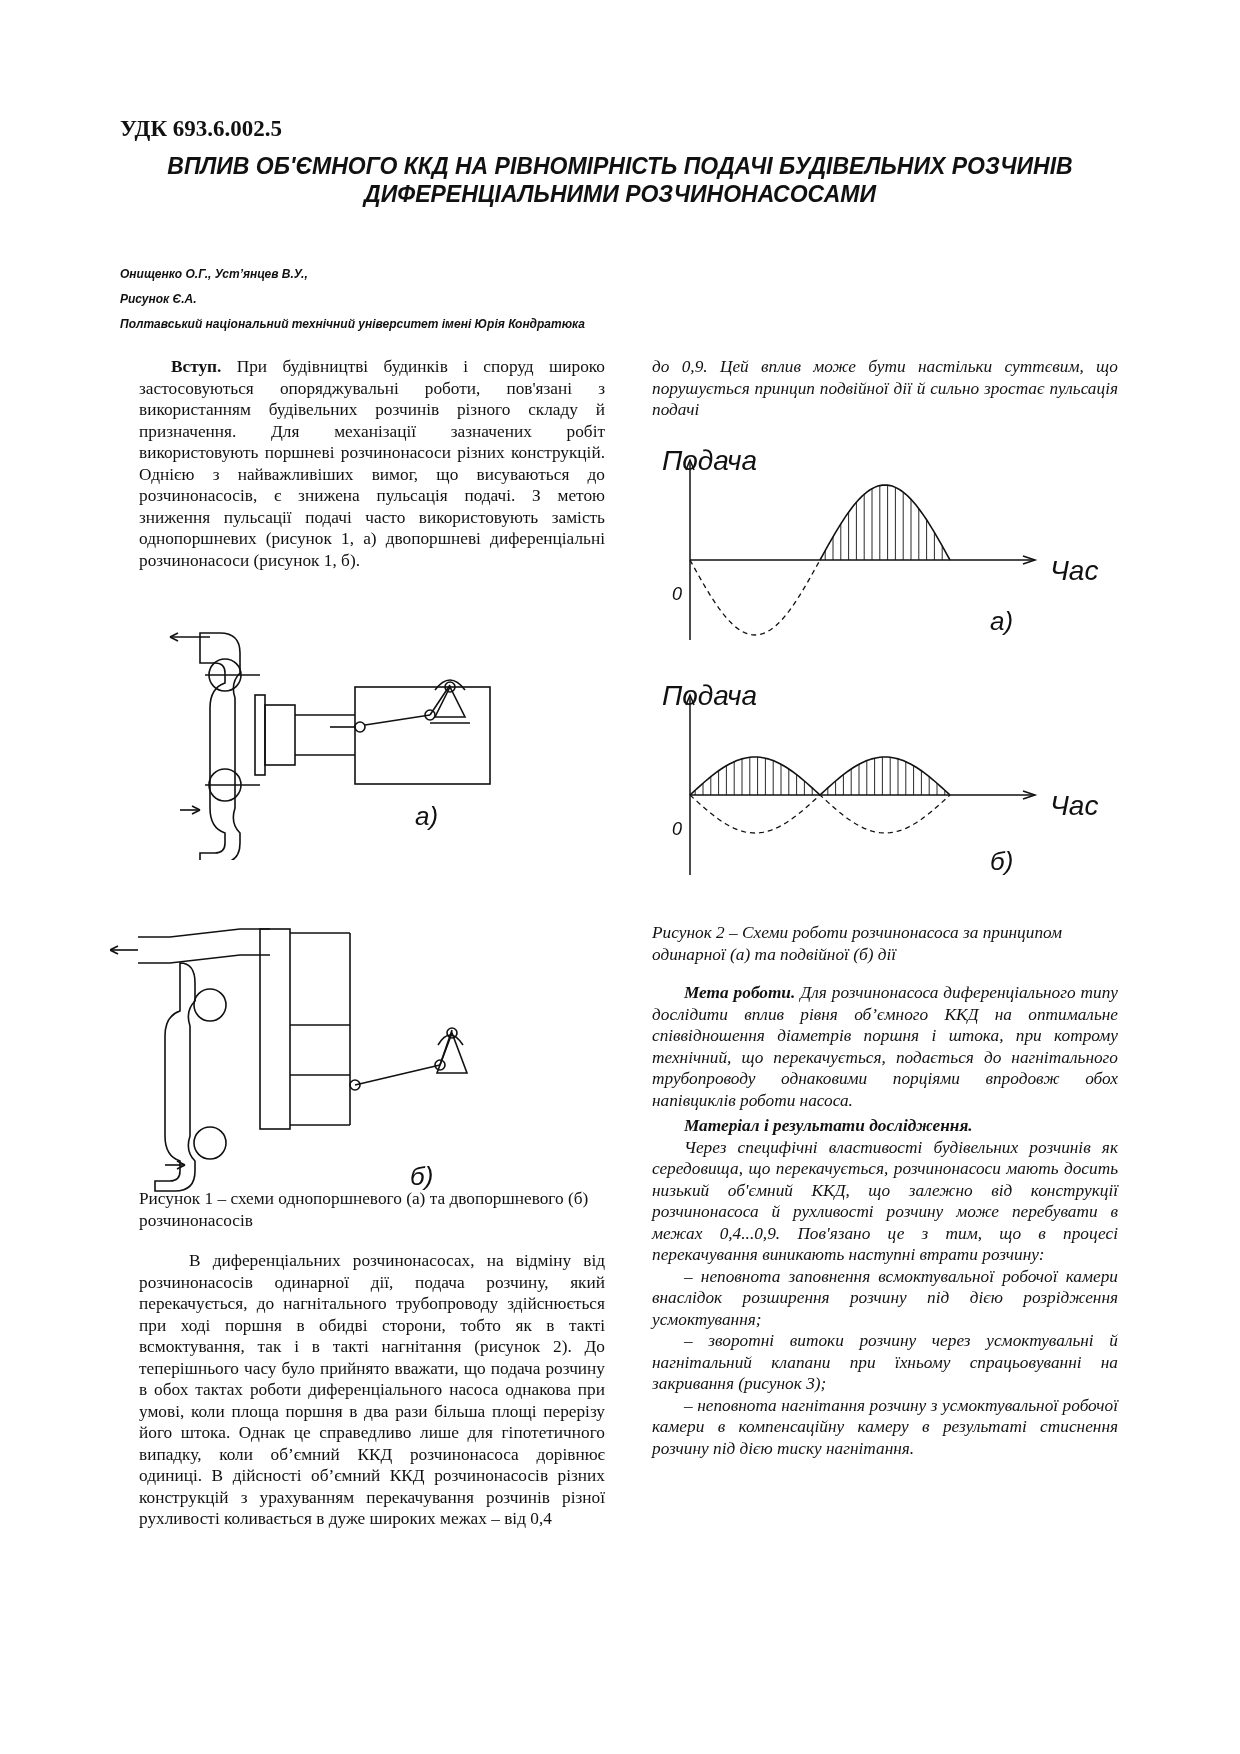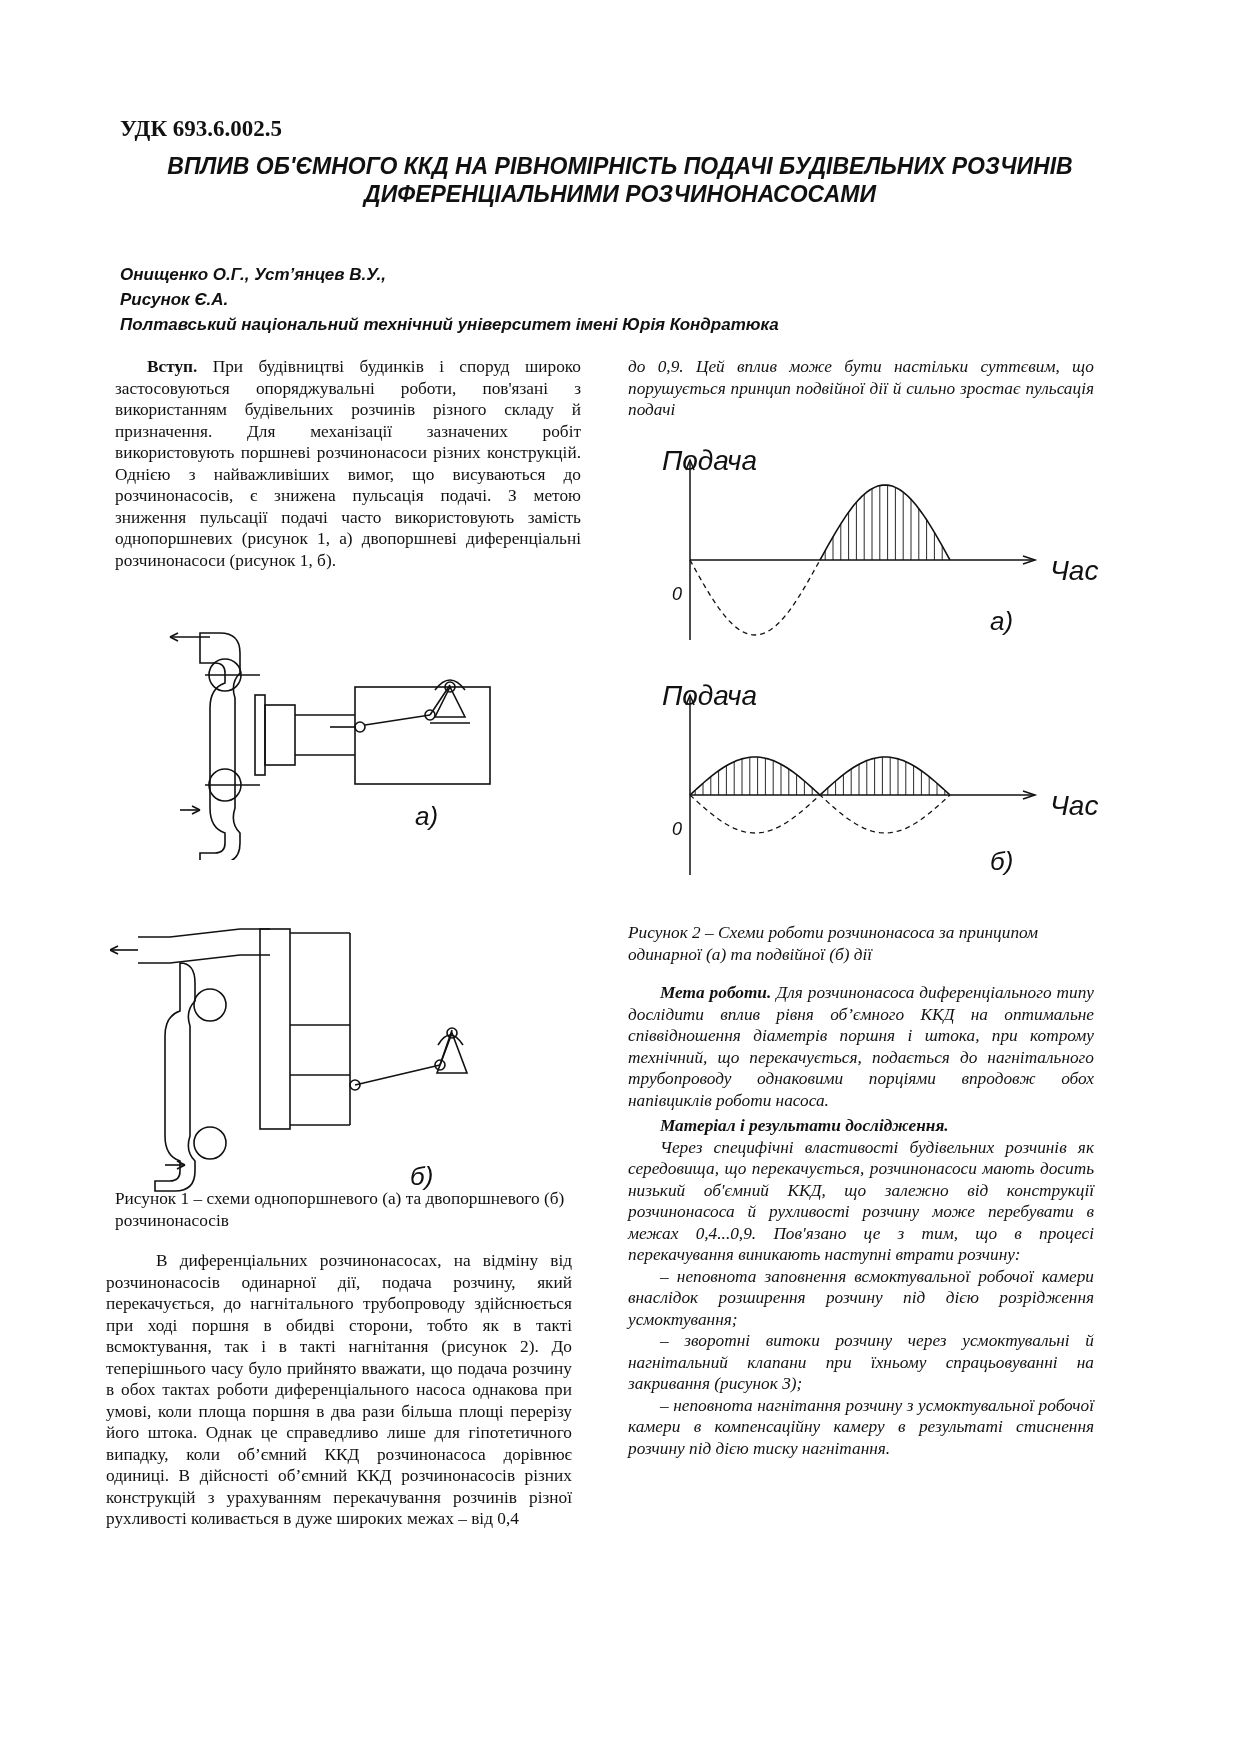--- a/index.html
+++ b/index.html
@@ -9,23 +9,23 @@
   }
   .udk { position: absolute; left: 120px; top: 116px; font-weight: bold; font-size: 23px; }
   .title {
     position: absolute; left: 110px; width: 1020px; top: 152px;
     text-align: center; font-family: "Liberation Sans", sans-serif;
     font-weight: bold; font-style: italic; font-size: 23px; line-height: 28px;
   }
   .authors {
     position: absolute; left: 120px; top: 262px;
     font-family: "Liberation Sans", sans-serif; font-weight: bold; font-style: italic;
-    font-size: 17px; line-height: 25px;
+    font-size: 12px; line-height: 25px;
   }
-  .col { position: absolute; width: 466px; font-size: 17.3px; line-height: 21.5px; text-align: justify; }
+  .col { position: absolute; width: 466px; font-size: 17.3px; line-height: 21.5px; text-align: justify; margin-left: 24px; }
   .col p { margin: 0; }
   .left { left: 115px; top: 356px; }
   .right { left: 628px; font-style: italic; }
   .ind { text-indent: 32px; }
   .ind2 { text-indent: 50px; }
   .caption { font-size: 17.3px; line-height: 22px; }
   .fig { position: absolute; }
   .fig svg { display: block; }
   .lbl-hand { font-family: "Liberation Sans", sans-serif; font-style: italic; }
 </style>
@@ -107,21 +107,21 @@
       <path d="M75 240 l-8 -4 M75 240 l-8 4"></path>
     </g>
     <text x="300" y="260" font-size="26" class="lbl-hand" fill="#111">б)</text>
   </svg>
 </div>
 
 <div class="col" style="left:115px; top:1188px;">
   <p class="caption" style="text-align:left;">Рисунок 1 – схеми однопоршневого (а) та двопоршневого (б) розчинонасосів</p>
 </div>
 
-<div class="col" style="left:106px; top:1250px;">
+<div class="col" style="left:115px; top:1250px;">
   <p class="ind2">В диференціальних розчинонасосах, на відміну від розчинонасосів одинарної дії, подача розчину, який перекачується, до нагнітального трубопроводу здійснюється при ході поршня в обидві сторони, тобто як в такті всмоктування, так і в такті нагнітання (рисунок 2). До теперішнього часу було прийнято вважати, що подача розчину в обох тактах роботи диференціального насоса однакова при умові, коли площа поршня в два рази більша площі перерізу його штока. Однак це справедливо лише для гіпотетичного випадку, коли об’ємний ККД розчинонасоса дорівнює одиниці. В дійсності об’ємний ККД розчинонасосів різних конструкцій з урахуванням перекачування розчинів різної рухливості коливається в дуже широких межах – від 0,4</p>
 </div>
 
 <div class="col right" style="top:356px;">
   <p>до 0,9. Цей вплив може бути настільки суттєвим, що порушується принцип подвійної дії й сильно зростає пульсація подачі</p>
 </div>
 
 <div class="fig" style="left:650px; top:440px;">
   <svg id="fig2a" width="470" height="230" viewBox="0 0 470 230">
     <text x="12" y="30" font-size="28" class="lbl-hand" fill="#111">Подача</text>

